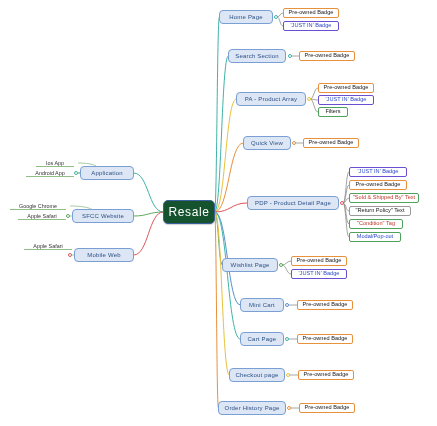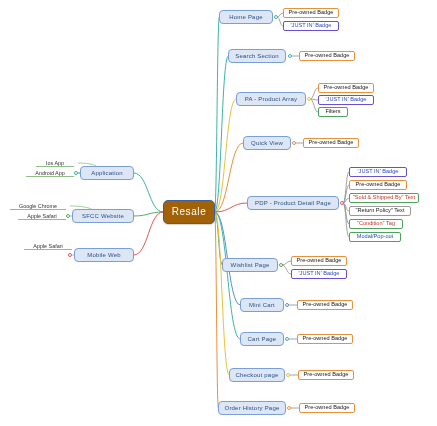--- a/index.html
+++ b/index.html
@@ -3,22 +3,22 @@
 <meta charset="utf-8">
 <style>
   html,body{margin:0;padding:0;background:#ffffff;}
   body{width:437px;height:426px;overflow:hidden;font-family:"Liberation Sans",sans-serif;}
   #canvas{position:relative;width:437px;height:426px;background:#fff;}
   svg.links{position:absolute;left:0;top:0;width:437px;height:426px;pointer-events:none;}
 
   .node{position:absolute;box-sizing:border-box;display:flex;align-items:center;justify-content:center;
         text-align:center;white-space:nowrap;line-height:1;}
 
-  .root{background:#a16207;border:1px solid #3c5f9e;border-radius:5px;color:#ffffff;
-        font-size:10px;letter-spacing:.6px;box-shadow:0 1px 1px rgba(0,0,0,.18);}
+  .root{background:#14532d;border:1px solid #3c5f9e;border-radius:5px;color:#ffffff;
+        font-size:12px;letter-spacing:.6px;box-shadow:0 1px 1px rgba(0,0,0,.18);}
 
   .branch{background:#dce6f5;border:1px solid #7a9fd4;border-radius:4px;color:#2d4f86;
           font-size:6px;letter-spacing:.2px;}
 
   .leaf{background:#ffffff;border:1px solid #bbb;border-radius:2px;font-size:5.6px;color:#1a1a1a;}
   .leaf.orange{border-color:#e8913c;color:#1a1a1a;}
   .leaf.purple{border-color:#6a4fd0;color:#2b49c9;}
   .leaf.green{border-color:#4fa15e;color:#1a1a1a;}
   .leaf.green-blue{border-color:#4fa15e;color:#2b49c9;}
   .leaf.green-red{border-color:#4fa15e;color:#c0392b;}

